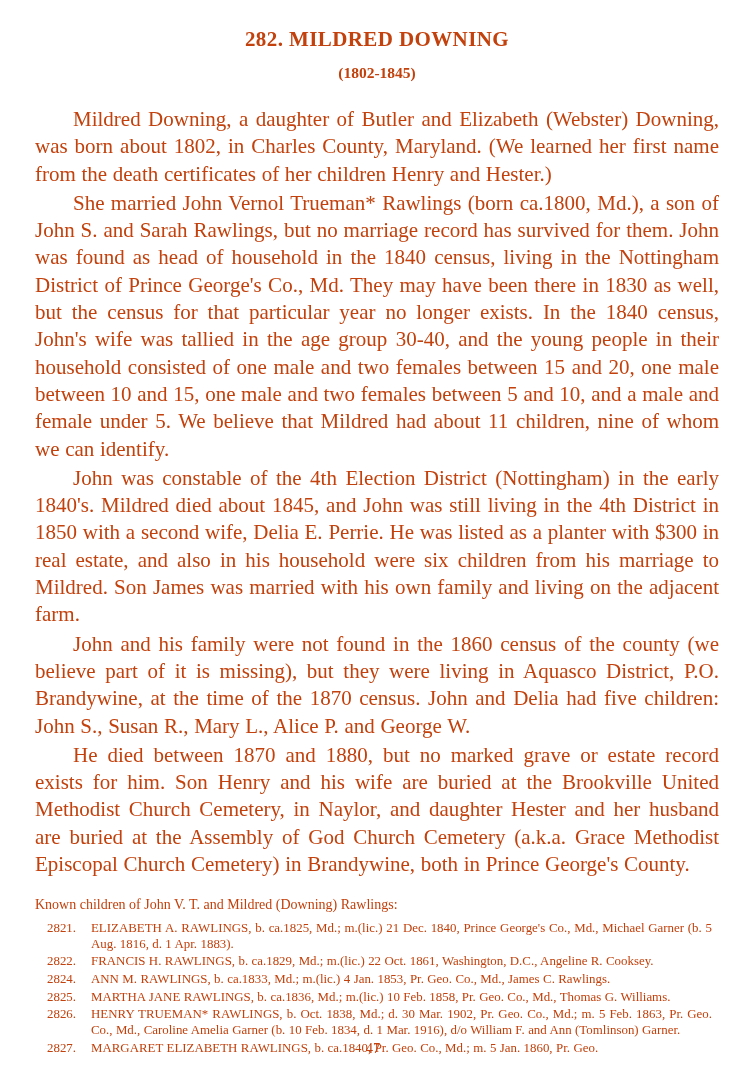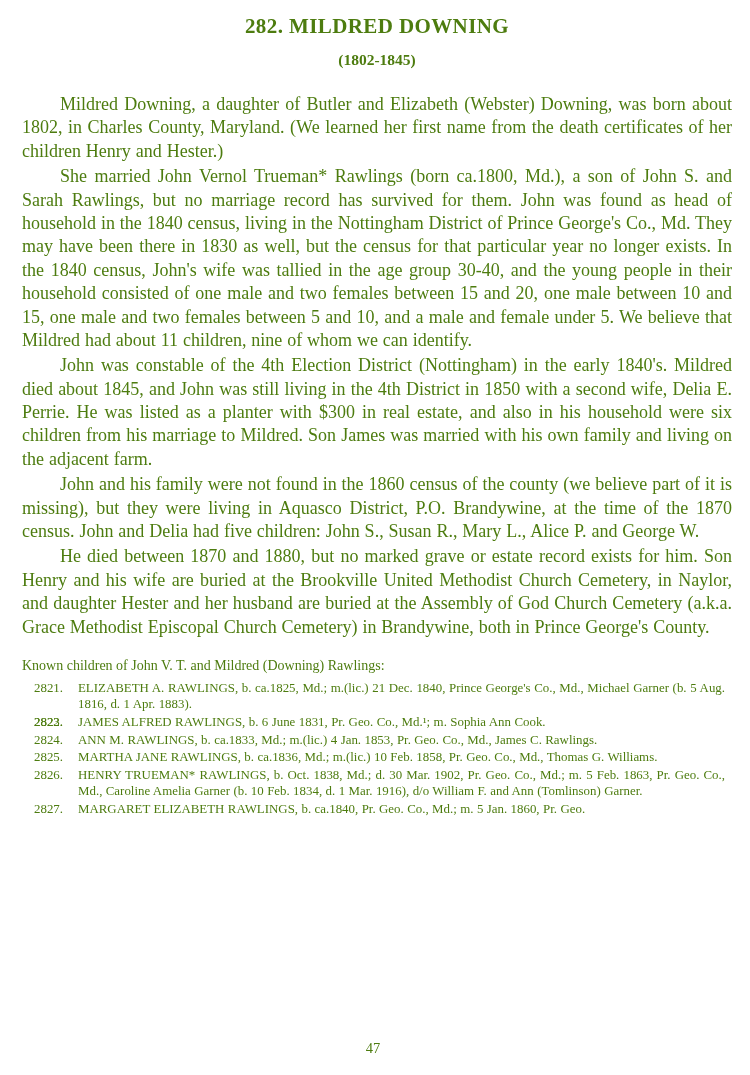--- a/index.html
+++ b/index.html
@@ -6,44 +6,44 @@
     margin: 0;
     padding: 0;
     background: #ffffff;
   }
   .page {
     position: relative;
     width: 750px;
     height: 1075px;
     background: #ffffff;
     font-family: "Liberation Serif", serif;
-    color: #4d7c0f;
+    color: #c2410c;
     box-sizing: border-box;
-    padding: 0;
+    padding: 13px;
     overflow: hidden;
   }
   .content {
     padding: 0 18px 0 22px;
   }
   .title {
     text-align: center;
     font-size: 21px;
     font-weight: bold;
     letter-spacing: 0.4px;
     margin: 14px 0 0 0;
     font-family: "Liberation Serif", serif;
   }
   .subtitle {
     text-align: center;
     font-size: 15.5px;
     font-weight: bold;
     margin: 12px 0 0 0;
   }
   .para {
-    font-size: 18px;
+    font-size: 21px;
     line-height: 1.30;
     text-align: justify;
     text-indent: 38px;
     margin: 2px 0 0 0;
     word-spacing: 0.4px;
   }
   .para.first {
     margin-top: 24px;
   }
   .known-line {
@@ -103,24 +103,21 @@
 
     <div class="known-line">Known children of John V. T. and Mildred (Downing) Rawlings:</div>
 
     <ul class="children">
       <li class="child">
         <span class="num">2821.</span>
         <span class="nm">ELIZABETH A. RAWLINGS, b. ca.1825, Md.; m.(lic.) 21 Dec. 1840, Prince George's Co., Md., Michael Garner (b. 5 Aug. 1816, d. 1 Apr. 1883).</span>
       </li>
       <li class="child">
         <span class="num">2822.</span>
-      </li>
-      <li class="child">
-        <span class="num">2823.</span>
-        <span class="nm">JAMES ALFRED RAWLINGS, b. 6 June 1831, Pr. Geo. Co., Md.¹; m. Sophia Ann Cook.</span>
+        <span class="nm">FRANCIS H. RAWLINGS, b. ca.1829, Md.; m.(lic.) 22 Oct. 1861, Washington, D.C., Angeline R. Cooksey.</span>
       </li>
       <li class="child">
         <span class="num">2824.</span>
         <span class="nm">ANN M. RAWLINGS, b. ca.1833, Md.; m.(lic.) 4 Jan. 1853, Pr. Geo. Co., Md., James C. Rawlings.</span>
       </li>
       <li class="child">
         <span class="num">2825.</span>
         <span class="nm">MARTHA JANE RAWLINGS, b. ca.1836, Md.; m.(lic.) 10 Feb. 1858, Pr. Geo. Co., Md., Thomas G. Williams.</span>
       </li>
       <li class="child">

